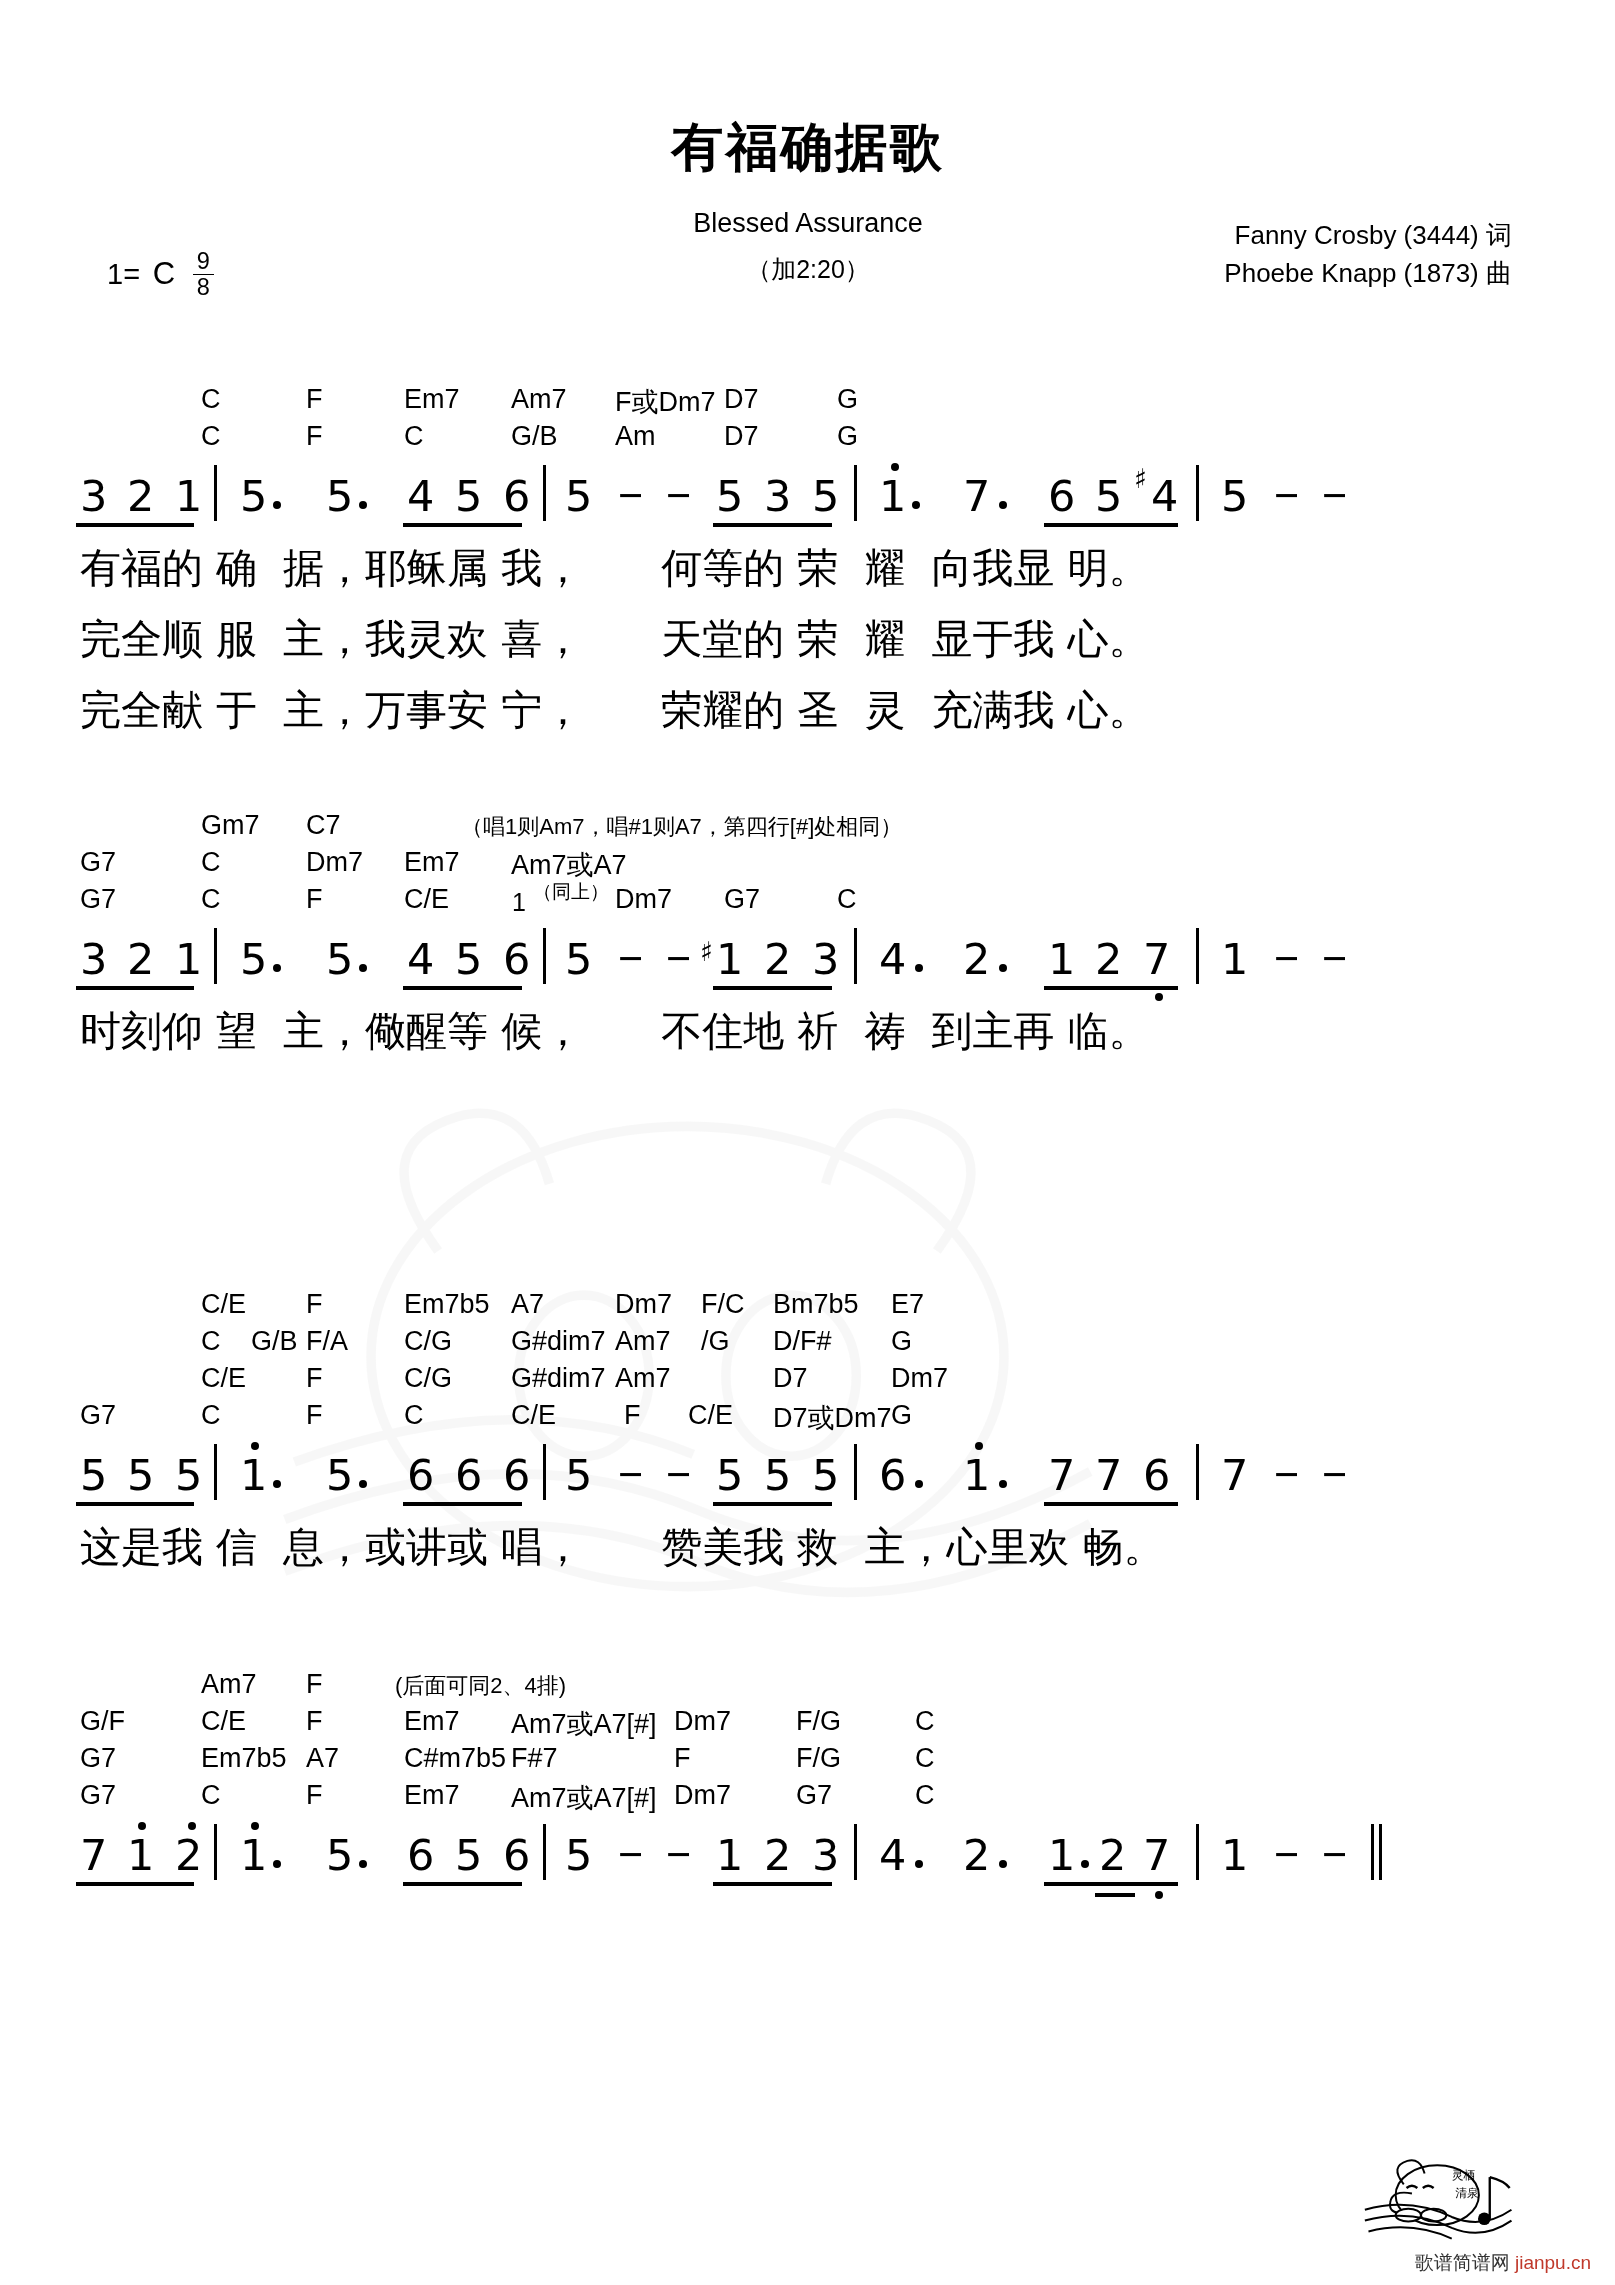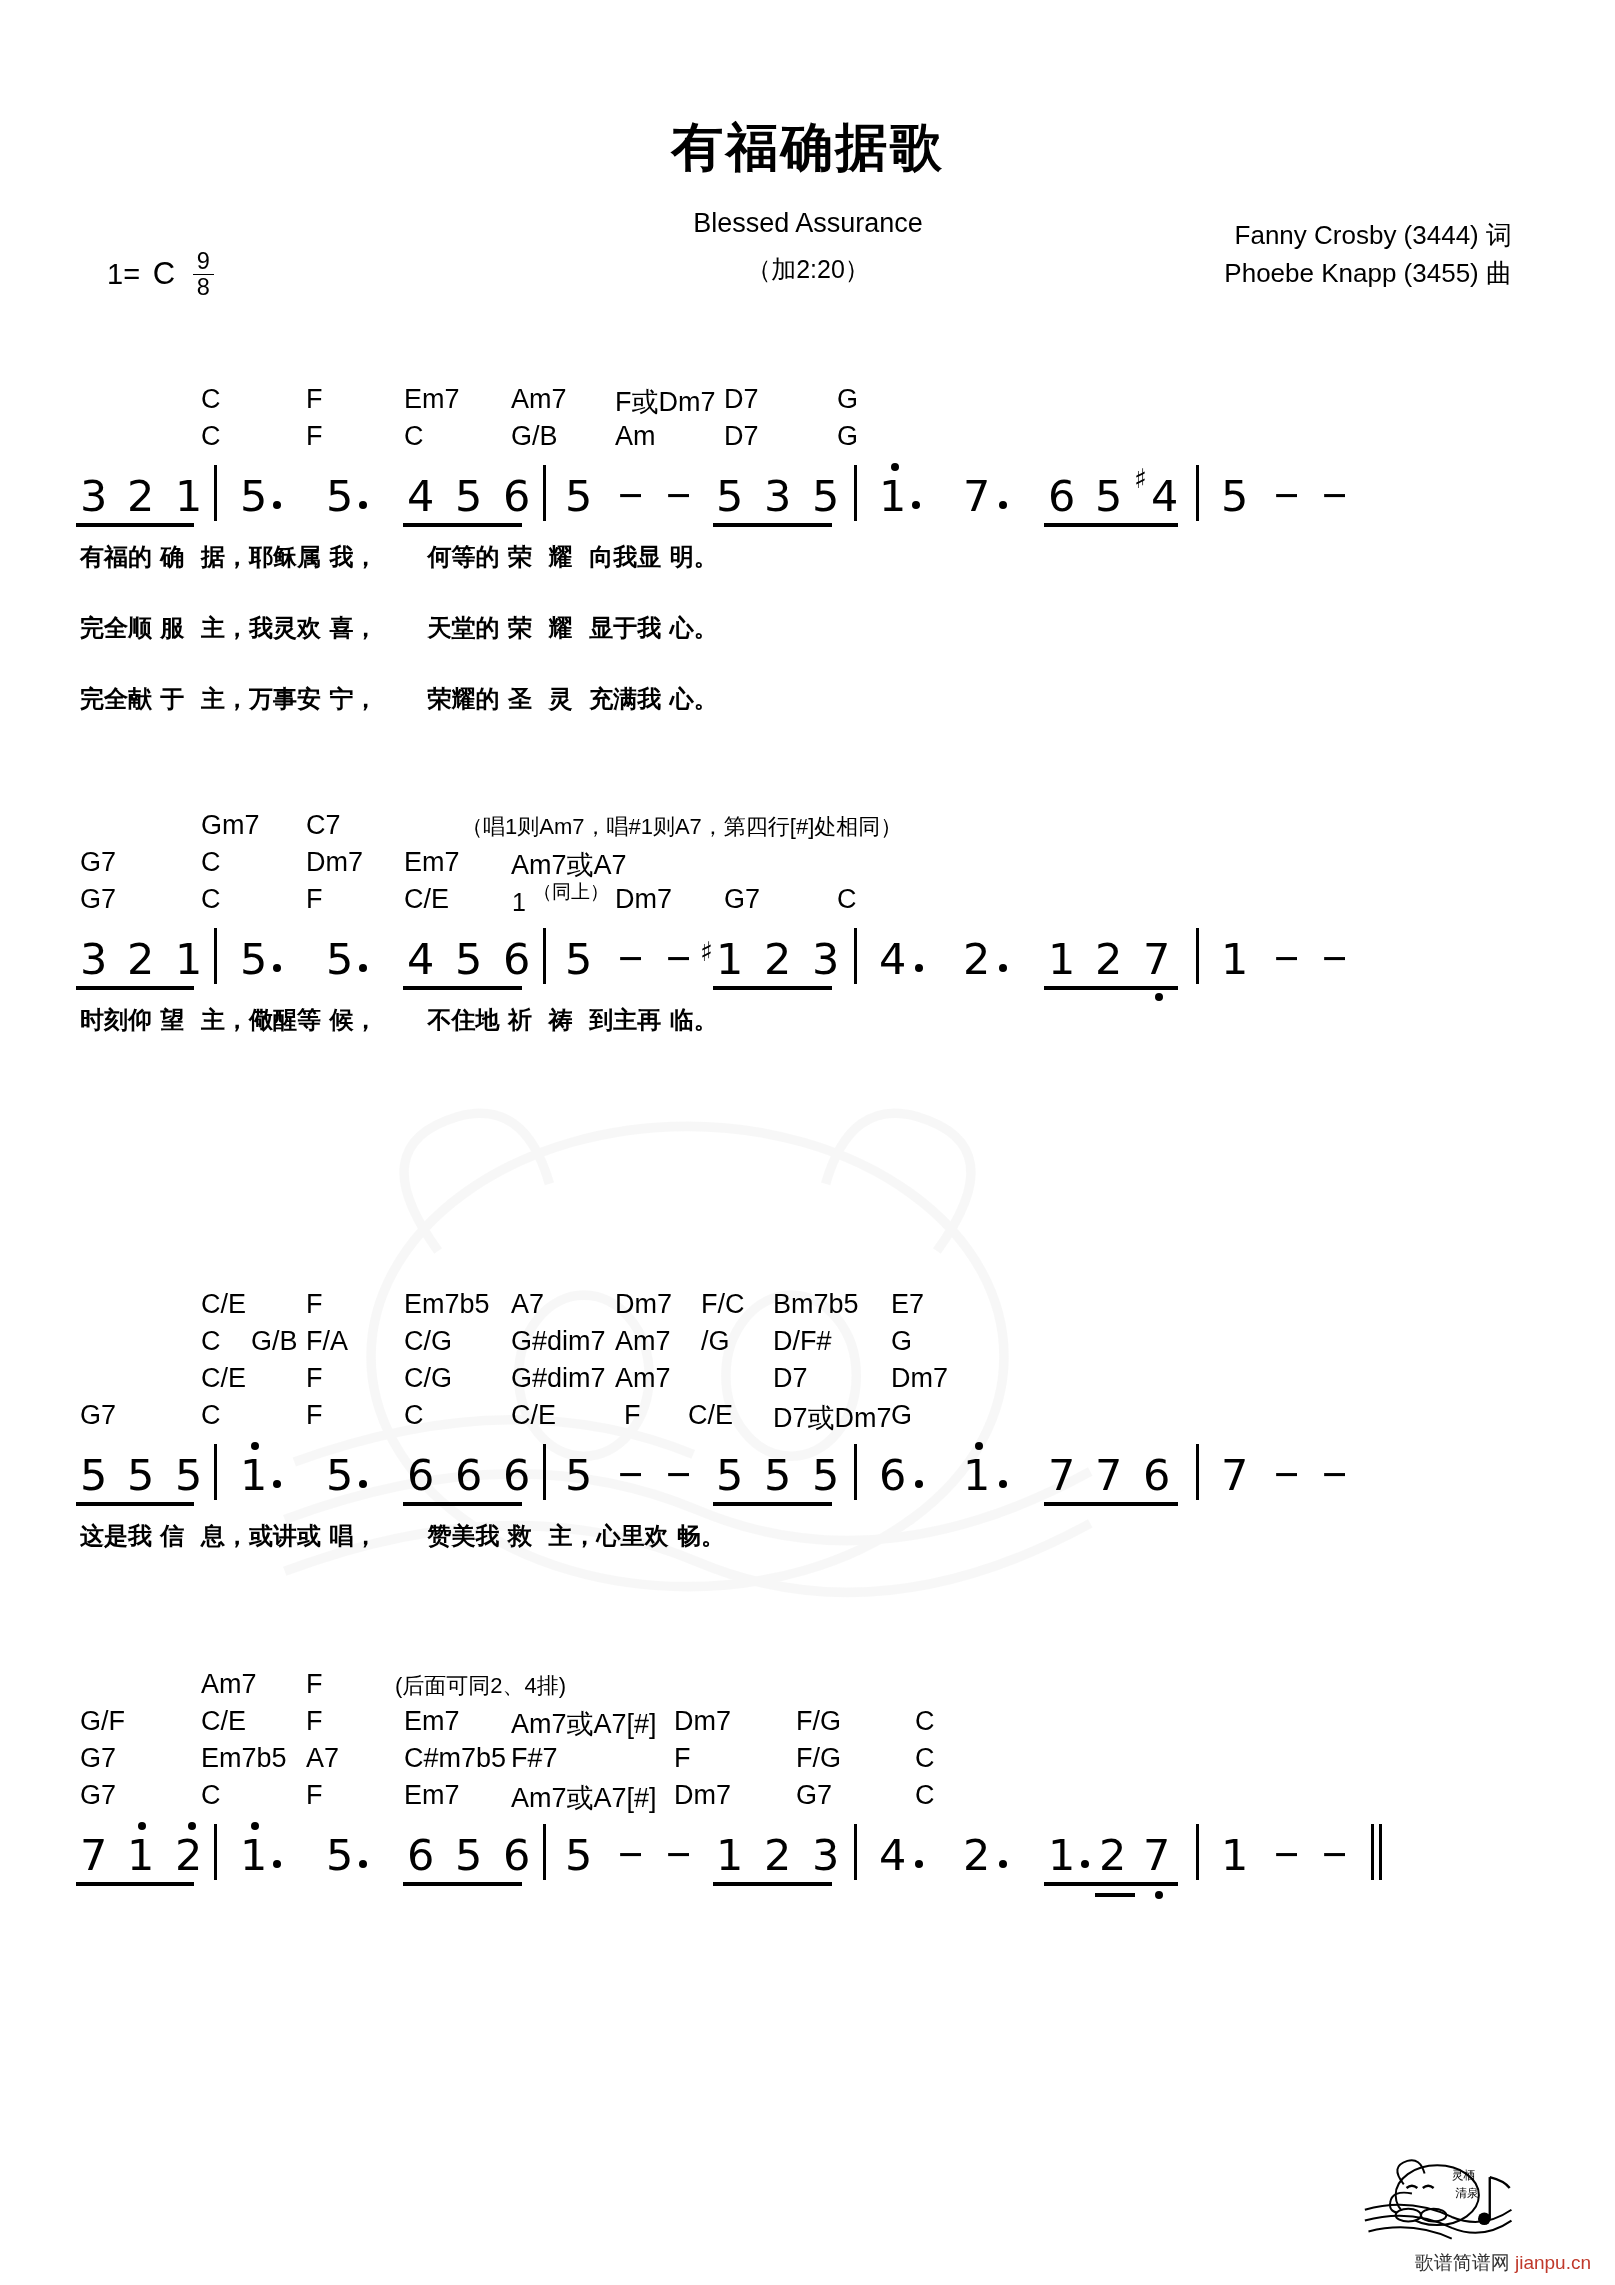--- a/index.html
+++ b/index.html
@@ -68,22 +68,22 @@
   .endbar i.thick{width:2.7px;left:8.1px;}
   .beam{position:absolute;height:3.6px;background:#000;}
   .beam2{position:absolute;height:3.6px;background:#000;}
   .odot{position:absolute;width:8.1px;height:8.1px;border-radius:50%;background:#000;}
   .udot{position:absolute;width:8.1px;height:8.1px;border-radius:50%;background:#000;}
   .sharp{position:absolute;font-size:27px;top:5.4px;font-family:"DejaVu Sans",sans-serif;}
   .augdot{position:absolute;width:8.1px;height:8.1px;border-radius:50%;background:#000;top:43px;}
 
   .lyricrow{position:relative;height:67px;}
   .lyric{
-    position:absolute;font-size:24px;white-space:pre;top:0;
-    font-family:"DejaVu Sans","Liberation Sans",sans-serif;font-weight:700;
+    position:absolute;font-size:41px;white-space:pre;top:0;
+    font-family:"DejaVu Sans","Liberation Sans",sans-serif;font-weight:400;
   }
 
   
   .footer{
     position:absolute;top:2185px;left:0;width:1616px;text-align:center;
     font-size:27px;font-style:italic;font-weight:bold;letter-spacing:1.8px;
   }
   .logo{position:absolute;right:81px;top:2157px;width:181px;height:100px;}
   .logo svg{width:100%;height:100%;}
   .sitemark{
@@ -119,21 +119,21 @@
     <span class="eq">1=</span>
     <span class="key">C</span>
     <span class="meter">
       <span class="num">9</span>
       <span class="den">8</span>
     </span>
   </div>
 
   <div class="credits">
     <div>Fanny Crosby (3444) 词</div>
-    <div>Phoebe Knapp (3455) 曲</div>
+    <div>Phoebe Knapp (1873) 曲</div>
   </div>
 
   <div class="system" id="sys1" style="top:384px;">
 
     <div class="chordrow">
       <span class="chord" style="left:201px">C</span>
       <span class="chord" style="left:306px">F</span>
       <span class="chord" style="left:404px">Em7</span>
       <span class="chord" style="left:511px">Am7</span>
       <span class="chord" style="left:615px">F或Dm7</span>

